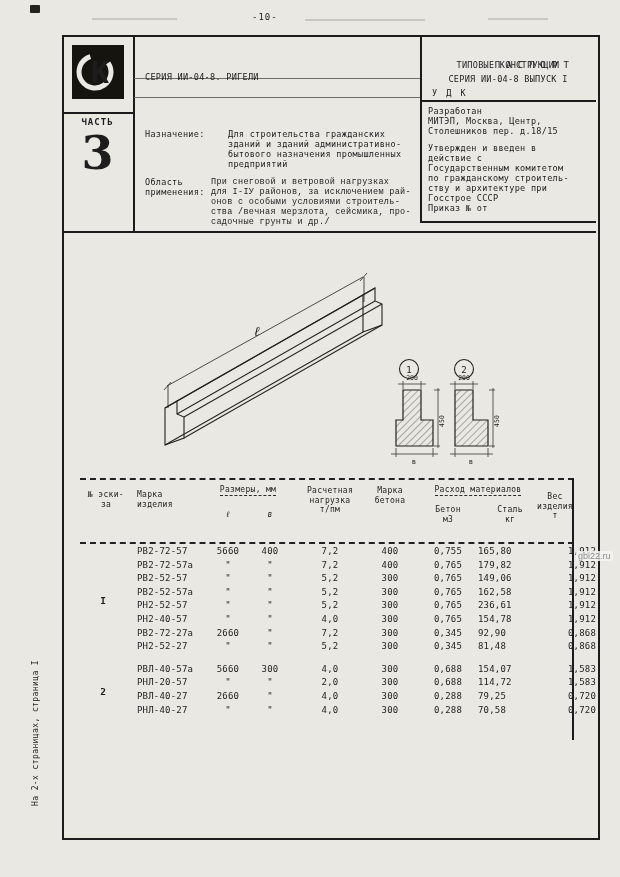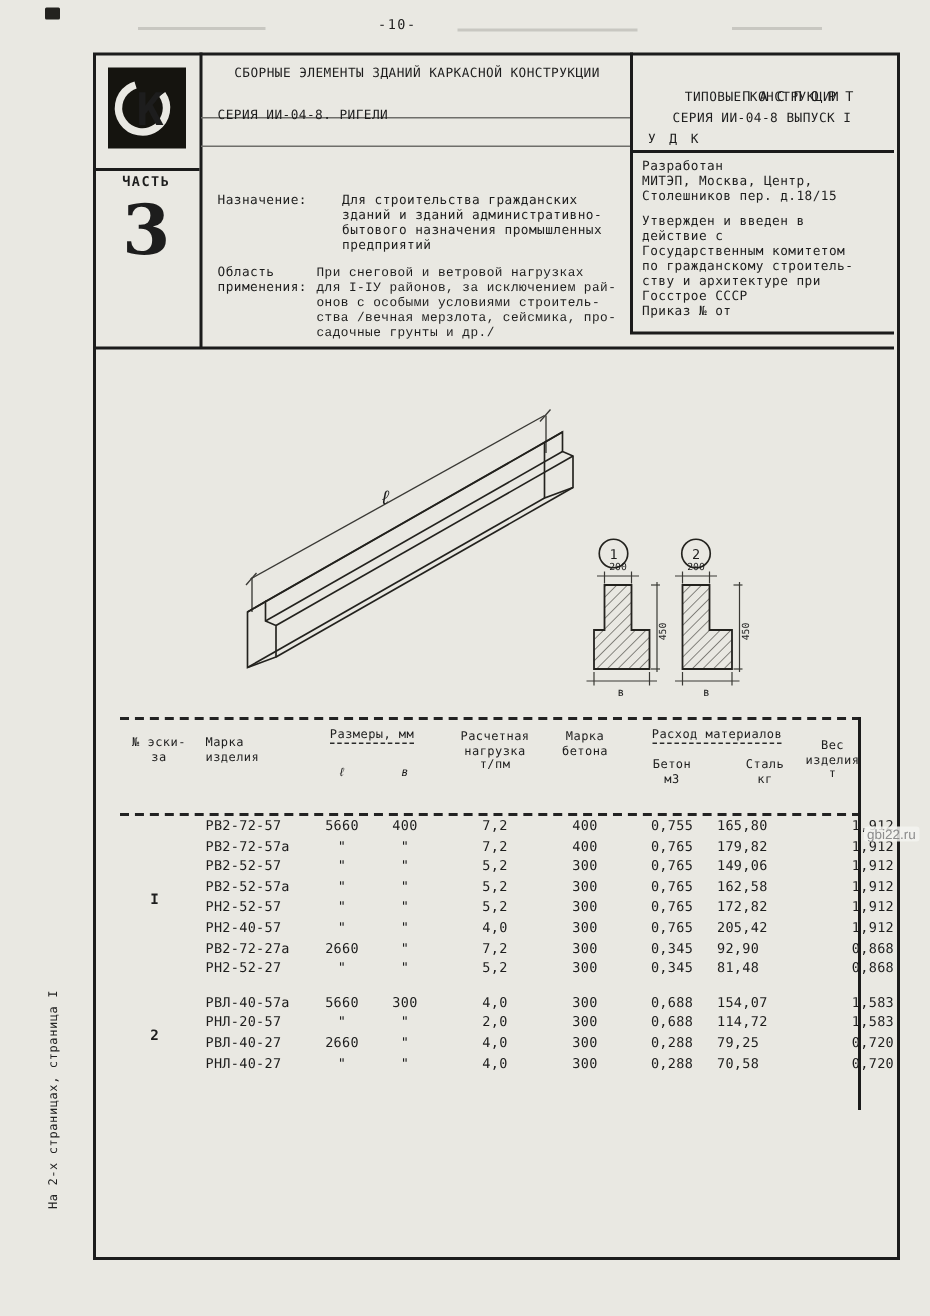--- a/index.html
+++ b/index.html
@@ -85,21 +85,20 @@
   <div id="logo-box">
     <svg width="54" height="56" viewBox="0 0 54 56">
       <rect x="1" y="1" width="52" height="54" fill="#15140f"></rect>
       <circle cx="24" cy="28" r="16" fill="none" stroke="#e9e8e2" stroke-width="5" stroke-dasharray="80 21" transform="rotate(-35 24 28)"></circle>
       <text x="20" y="39" font-size="30" font-weight="bold" fill="#e9e8e2">К</text>
     </svg>
   </div>
   <div id="part-label">ЧАСТЬ</div>
   <div id="part-number">3</div>
 
-  <div class="abs t85 center" style="left:145px; top:44px; width:266px;">СБОРНЫЕ ЭЛЕМЕНТЫ ЗДАНИЙ КАРКАСНОЙ КОНСТРУКЦИИ</div>
   <div class="abs t85" style="left:145px; top:72px;">СЕРИЯ ИИ-04-8. РИГЕЛИ</div>
   <div class="abs t85" style="left:145px; top:129px;">Назначение:</div>
   <div class="abs t85 pre" style="left:228px; top:129px;">Для строительства гражданских
 зданий и зданий административно-
 бытового назначения промышленных
 предприятий</div>
   <div class="abs t85 pre" style="left:145px; top:177px;">Область
 применения:</div>
   <div class="abs t85 pre" style="left:211px; top:177px;font-family:Liberation Mono, monospace;">При снеговой и ветровой нагрузках
 для I-IУ районов, за исключением рай-
@@ -263,31 +262,31 @@
             <span class="tcell c-steel">162,58</span>
             <span class="tcell c-weight">1,912</span>
           </div>
           <div class="trow">
             <span class="tcell c-mark">РН2-52-57</span>
             <span class="tcell c-l">"</span>
             <span class="tcell c-b">"</span>
             <span class="tcell c-load">5,2</span>
             <span class="tcell c-grade">300</span>
             <span class="tcell c-conc">0,765</span>
-            <span class="tcell c-steel">172,82</span>
+            <span class="tcell c-steel">236,61</span>
             <span class="tcell c-weight">1,912</span>
           </div>
           <div class="trow">
             <span class="tcell c-mark">РН2-40-57</span>
             <span class="tcell c-l">"</span>
             <span class="tcell c-b">"</span>
             <span class="tcell c-load">4,0</span>
             <span class="tcell c-grade">300</span>
             <span class="tcell c-conc">0,765</span>
-            <span class="tcell c-steel">205,42</span>
+            <span class="tcell c-steel">154,78</span>
             <span class="tcell c-weight">1,912</span>
           </div>
           <div class="trow">
             <span class="tcell c-mark">РВ2-72-27а</span>
             <span class="tcell c-l">2660</span>
             <span class="tcell c-b">"</span>
             <span class="tcell c-load">7,2</span>
             <span class="tcell c-grade">300</span>
             <span class="tcell c-conc">0,345</span>
             <span class="tcell c-steel">92,90</span>

